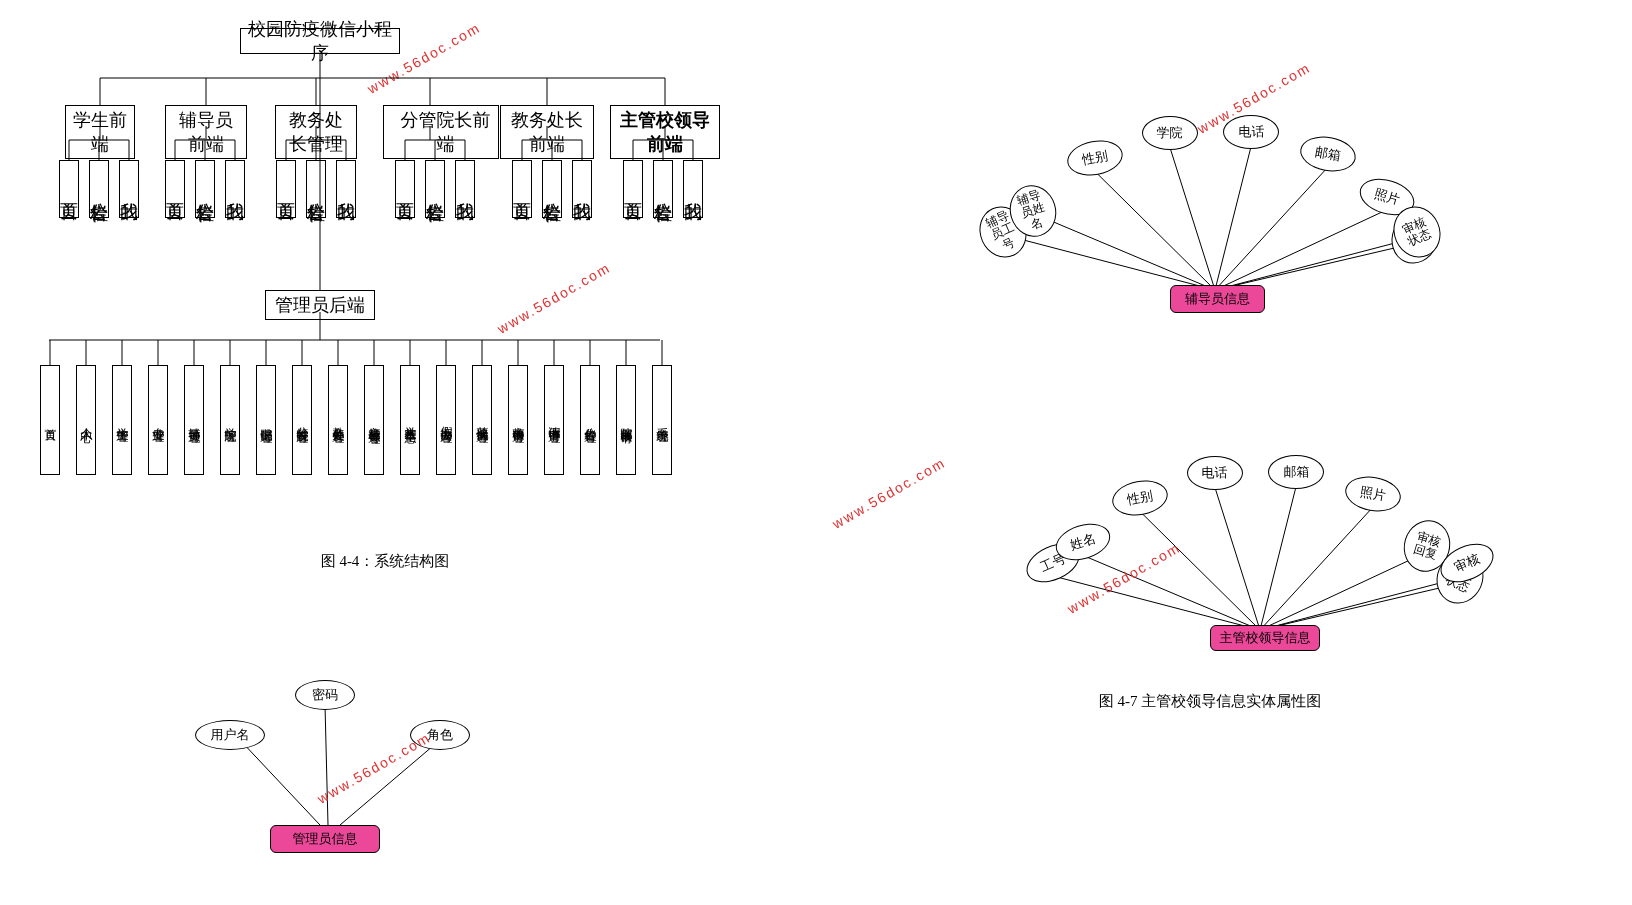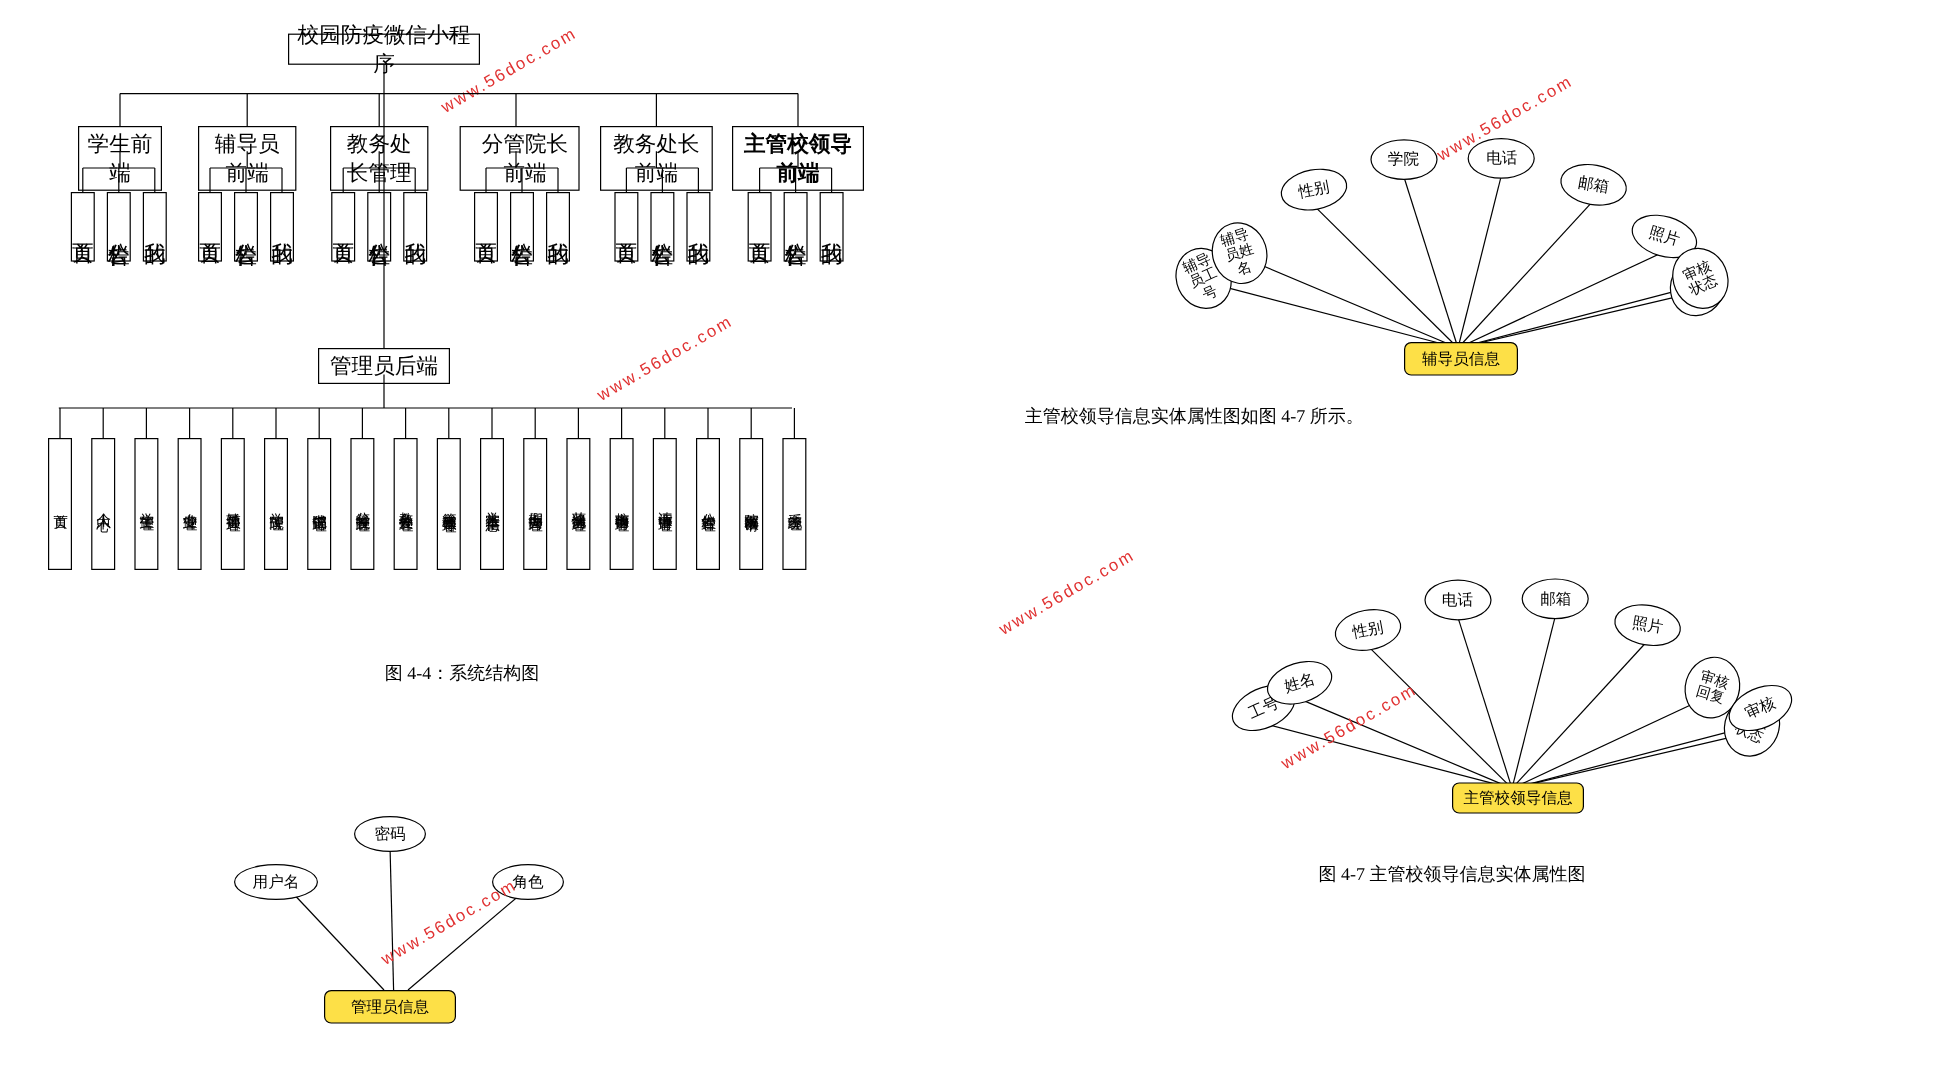--- a/index.html
+++ b/index.html
@@ -19,38 +19,38 @@
     .ref { font-size: 15px; margin: 8px 0; text-indent: 24px; }
     
     svg.lines { position: absolute; top: 0; left: 0; pointer-events: none; }
     svg.lines line, svg.lines path { stroke: #000; stroke-width: 1; fill: none; }
     
     .tree { position: relative; }
     .tree .abs { position: absolute; }
 
     .entity-box { position: relative; }
     .entity-box .ellipse { position: absolute; }
-    .entity-box .center-node { position: absolute; border: 1px solid #000; border-radius: 6px; padding: 4px 8px; font-size: 13px; text-align: center; background: #fde047; }
+    .entity-box .center-node { position: absolute; border: 1px solid #000; border-radius: 6px; padding: 4px 8px; font-size: 13px; text-align: center; background: #ec4899; }
   </style>
 </head>
 <body>
 
 <div class="page">
   <div class="left-col">
 
     <div class="tree" style="height: 560px; position: relative; margin-left: 20px;">
 
       <div class="node abs" style="left: 220px; top: 28px; width: 160px; height: 26px;">校园防疫微信小程序</div>
 
       <div class="watermark" style="left: 340px; top: 50px;">www.56doc.com</div>
 
       <div class="node abs" style="left: 45px; top: 105px; width: 70px;">学生前端</div>
       <div class="node abs" style="left: 145px; top: 105px; width: 82px;">辅导员前端</div>
       <div class="node abs" style="left: 255px; top: 105px; width: 82px;">教务处长管理</div>
-      <div class="node abs" style="left: 363px; top: 105px; width: 100px; padding-left: 15px;">分管院长前端</div>
+      <div class="node abs" style="left: 363px; top: 105px; width: 116px; padding-left: 15px;">分管院长前端</div>
       <div class="node abs" style="left: 480px; top: 105px; width: 94px;">教务处长前端</div>
       <div class="node abs" style="left: 590px; top: 105px; width: 110px; font-weight: bold;">主管校领导前端</div>
 
       <div class="node v abs" style="left: 39px; top: 160px; width:20px; height:58px;">首页</div>
       <div class="node v abs" style="left: 69px; top: 160px; width:20px; height:58px;">公告栏</div>
       <div class="node v abs" style="left: 99px; top: 160px; width:20px; height:58px;">我的</div>
 
       <div class="node v abs" style="left: 145px; top: 160px; width:20px; height:58px;">首页</div>
       <div class="node v abs" style="left: 175px; top: 160px; width:20px; height:58px;">公告栏</div>
       <div class="node v abs" style="left: 205px; top: 160px; width:20px; height:58px;">我的</div>
@@ -202,21 +202,20 @@
     <div class="ellipse" style="position: absolute; width: 46px; height: 52px; font-size: 12px; line-height: 1.1; writing-mode: horizontal-tb; left: 50.1904px; top: 186px; transform: rotate(-24deg);">辅导员工号</div>
         <div class="ellipse" style="position: absolute; width: 46px; height: 52px; font-size: 12px; line-height: 1.1; writing-mode: horizontal-tb; left: 79.8878px; top: 165.375px; transform: rotate(-17.25deg);">辅导员姓名</div>
         <div class="ellipse" style="position: absolute; width: 56px; height: 34px; left: 136.549px; top: 120.984px; transform: rotate(-10.5deg);">性别</div>
         <div class="ellipse" style="position: absolute; width: 56px; height: 34px; left: 211.548px; top: 96.2334px;">学院</div>
         <div class="ellipse" style="position: absolute; width: 56px; height: 34px; left: 293.466px; top: 94.8928px;">电话</div>
         <div class="ellipse" style="position: absolute; width: 56px; height: 34px; left: 369.833px; top: 117.166px; transform: rotate(9.75deg);">邮箱</div>
         <div class="ellipse" style="position: absolute; width: 56px; height: 34px; left: 429.022px; top: 159.662px; transform: rotate(16.5deg);">照片</div>
         <div class="ellipse" style="position: absolute; width: 46px; height: 52px; font-size: 12px; line-height: 1.1; writing-mode: horizontal-tb; left: 462.022px; top: 192px; transform: rotate(23.25deg);">审核回复</div>
         <div class="ellipse" style="position: absolute; width: 46px; height: 52px; font-size: 12px; line-height: 1.1; writing-mode: horizontal-tb; left: 463.81px; top: 186px; transform: rotate(-24deg);">审核状态</div>
       </div>
-    <p class="ref">主管校领导信息实体属性图如图 4-7 所示。</p>
 
     <div class="watermark" style="left: -5px; top: 485px; position:absolute;">www.56doc.com</div>
 
     <div class="entity-box" id="lead-box" style="position:relative; width: 560px; height: 340px; margin: 10px auto 0;">
       <svg class="lines" width="560" height="340" id="lead-svg">
           <line x1="330" y1="290" x2="123.19037186743631" y2="236"></line>
           <line x1="330" y1="290" x2="152.887796379294" y2="215.37531168537527"></line>
           <line x1="330" y1="290" x2="209.54894836628037" y2="170.98355302448374"></line>
           <line x1="330" y1="290" x2="284.54768107299844" y2="146.2333788786105"></line>
           <line x1="330" y1="290" x2="366.4661173100554" y2="144.89277890057724"></line>

